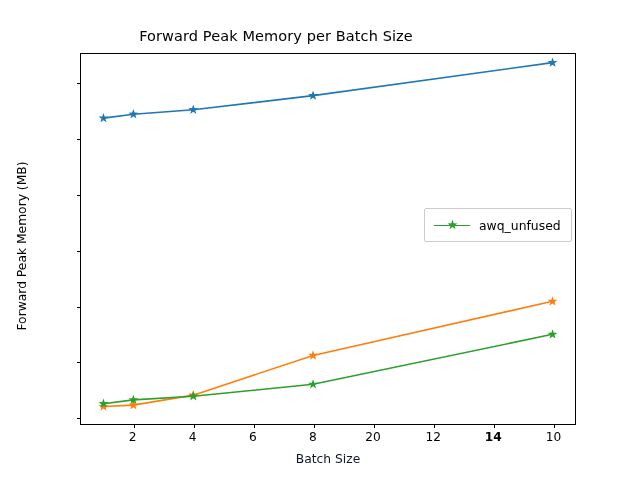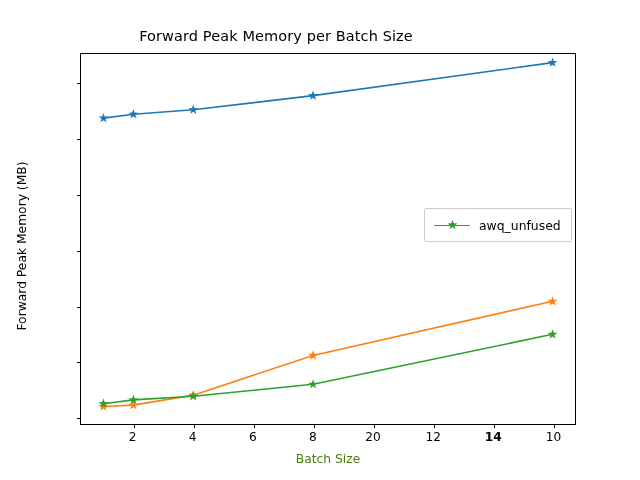--- a/index.html
+++ b/index.html
@@ -66,21 +66,21 @@
     color: #000000;
     white-space: nowrap;
   }
   #xlabel {
     position: absolute;
     left: 80px;
     width: 496px;
     top: 452px;
     text-align: center;
     font-size: 12.3px;
-    color: #4d7c0f;
+    color: #0f172a;
   }
   #ylabel {
     position: absolute;
     left: -164px;
     top: 239px;
     width: 372px;
     text-align: center;
     transform: rotate(-90deg);
     font-size: 12.3px;
     color: #000000;

